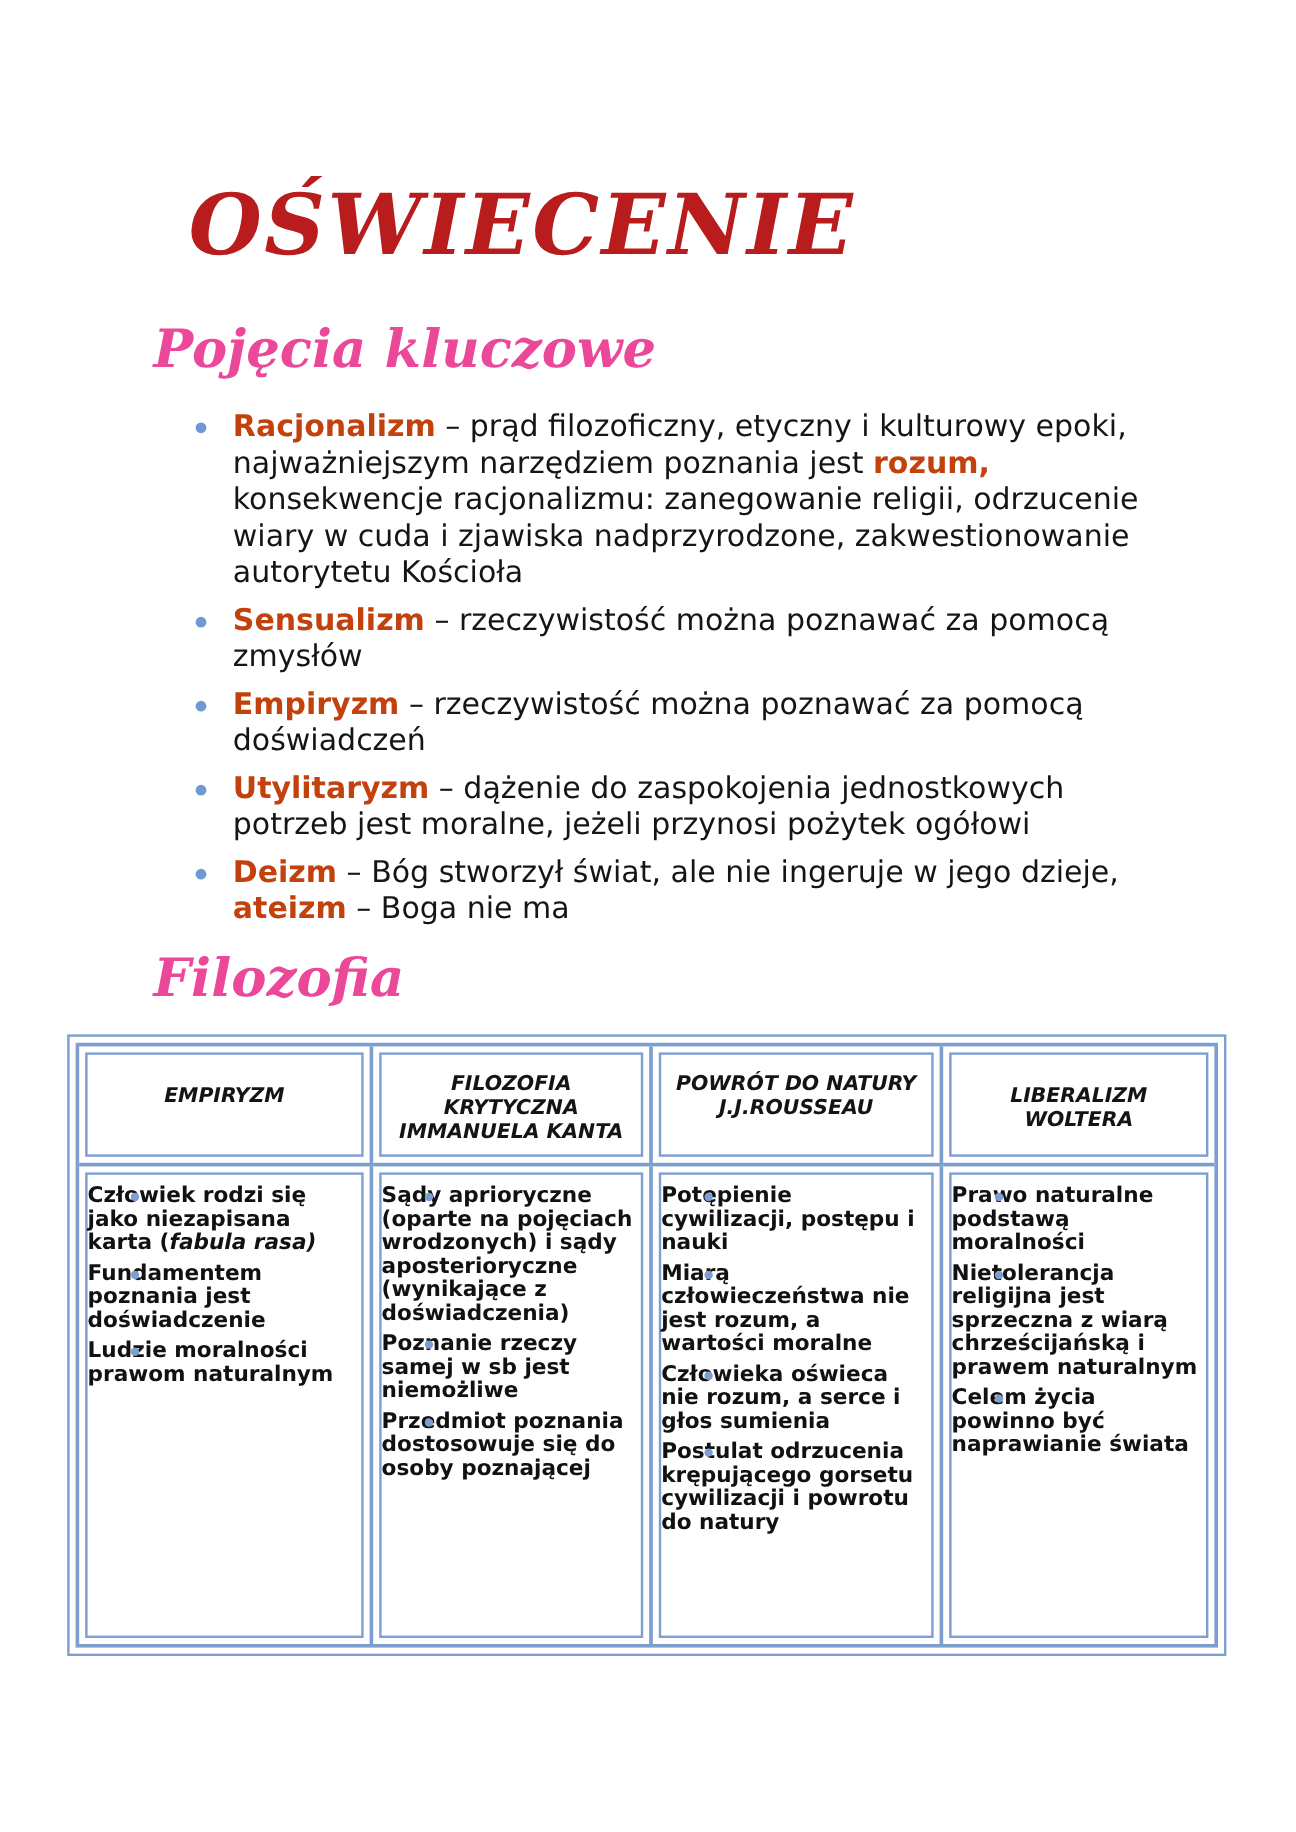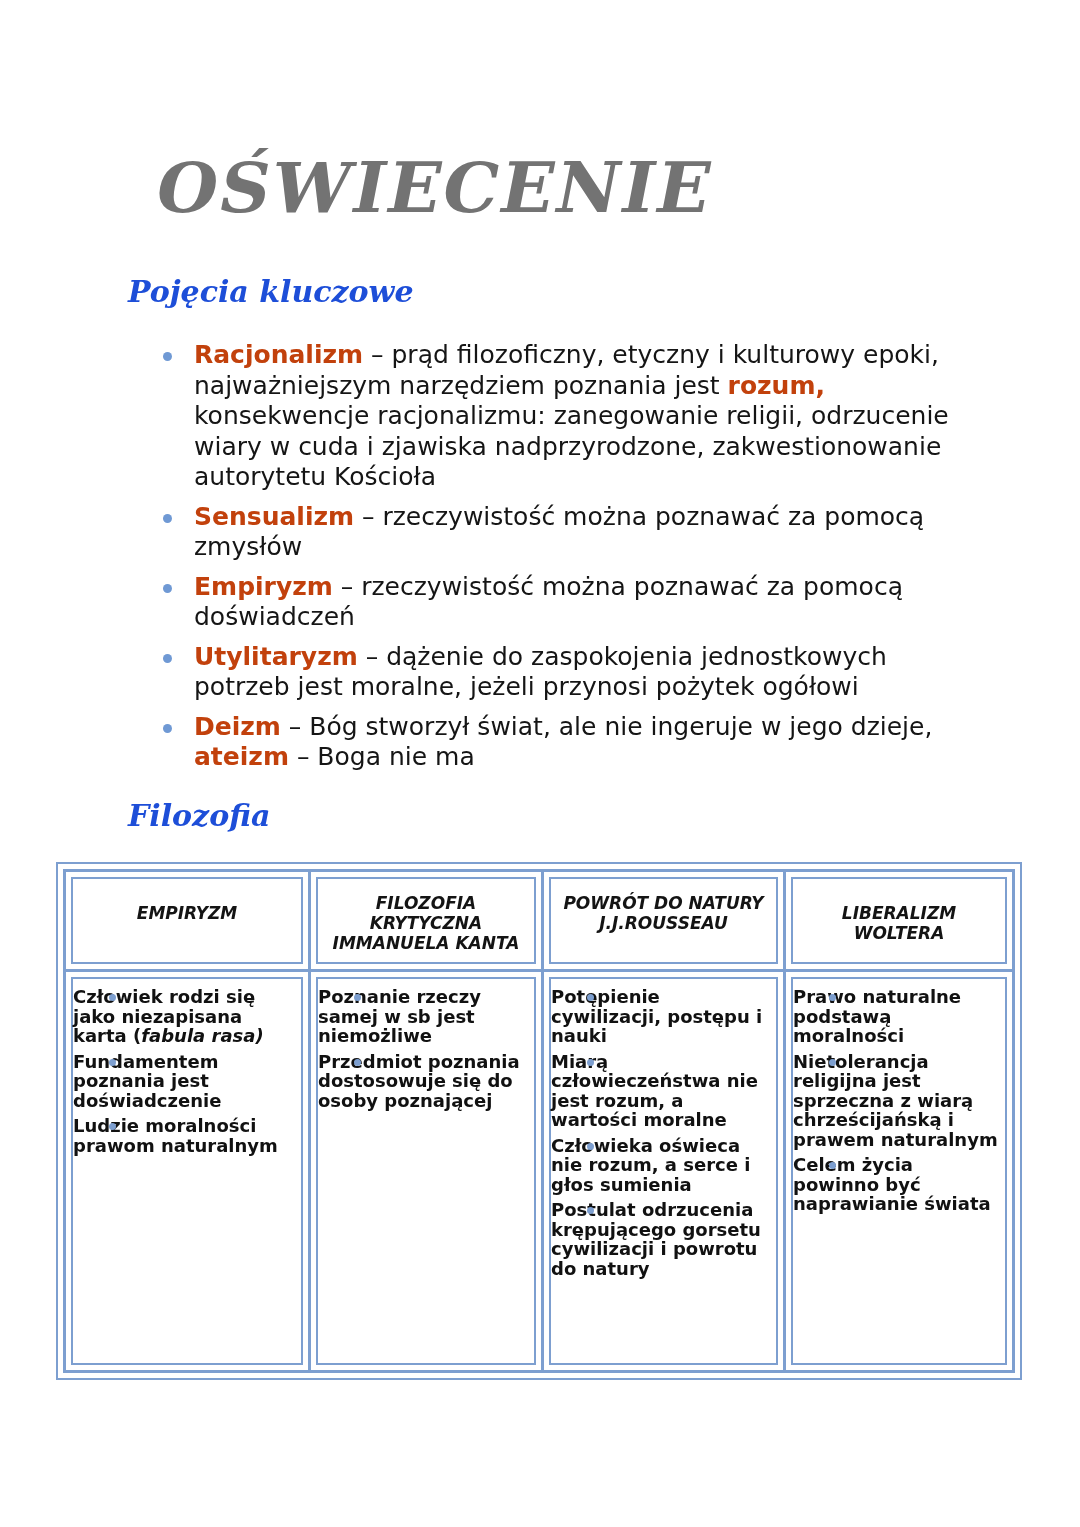--- a/index.html
+++ b/index.html
@@ -3,26 +3,26 @@
 <meta charset="utf-8">
 <style>
   html, body { margin: 0; padding: 0; background: #ffffff; }
   body {
     width: 1080px; height: 1527px; position: relative; overflow: hidden;
     font-family: "DejaVu Sans", sans-serif; color: #111;
   }
   .title {
     position: absolute; top: 148px; left: 0; width: 870px; text-align: center;
     font-family: "DejaVu Serif", serif; font-style: italic; font-weight: bold;
-    font-size: 70px; letter-spacing: 2px; color: #737373; line-height: 80px;
+    font-size: 70px; letter-spacing: 2px; color: #b91c1c; line-height: 80px;
   }
   .section-heading {
     position: absolute; left: 128px;
     font-family: "DejaVu Serif", serif; font-style: italic; font-weight: bold;
-    font-size: 30px; color: #1d4ed8; line-height: 40px;
+    font-size: 44px; color: #ec4899; line-height: 40px;
   }
   .h-pojecia { top: 272px; }
   .h-filozofia { top: 796px; }
 
   .concepts {
     position: absolute; top: 340px; left: 160px; width: 820px;
     margin: 0; padding: 0; list-style: none;
   }
   .concepts li {
     position: relative; padding-left: 34px; margin-bottom: 9px;
@@ -111,20 +111,21 @@
           <ul class="col-list">
             <li><span class="bullet"></span><span>Człowiek rodzi się jako niezapisana karta (</span><span class="it">fabula rasa)</span></li>
             <li><span class="bullet"></span><span>Fundamentem poznania jest doświadczenie</span></li>
             <li><span class="bullet"></span><span>Ludzie moralności prawom naturalnym</span></li>
           </ul>
         </div>
       </div>
       <div class="cell last-row">
         <div class="cell-box">
           <ul class="col-list">
+            <li><span class="bullet"></span><span>Sądy aprioryczne (oparte na pojęciach wrodzonych) i sądy aposterioryczne (wynikające z doświadczenia)</span></li>
             <li><span class="bullet"></span><span>Poznanie rzeczy samej w sb jest niemożliwe</span></li>
             <li><span class="bullet"></span><span>Przedmiot poznania dostosowuje się do osoby poznającej</span></li>
           </ul>
         </div>
       </div>
       <div class="cell last-row">
         <div class="cell-box">
           <ul class="col-list">
             <li><span class="bullet"></span><span>Potępienie cywilizacji, postępu i nauki</span></li>
             <li><span class="bullet"></span><span>Miarą człowieczeństwa nie jest rozum, a wartości moralne</span></li>

